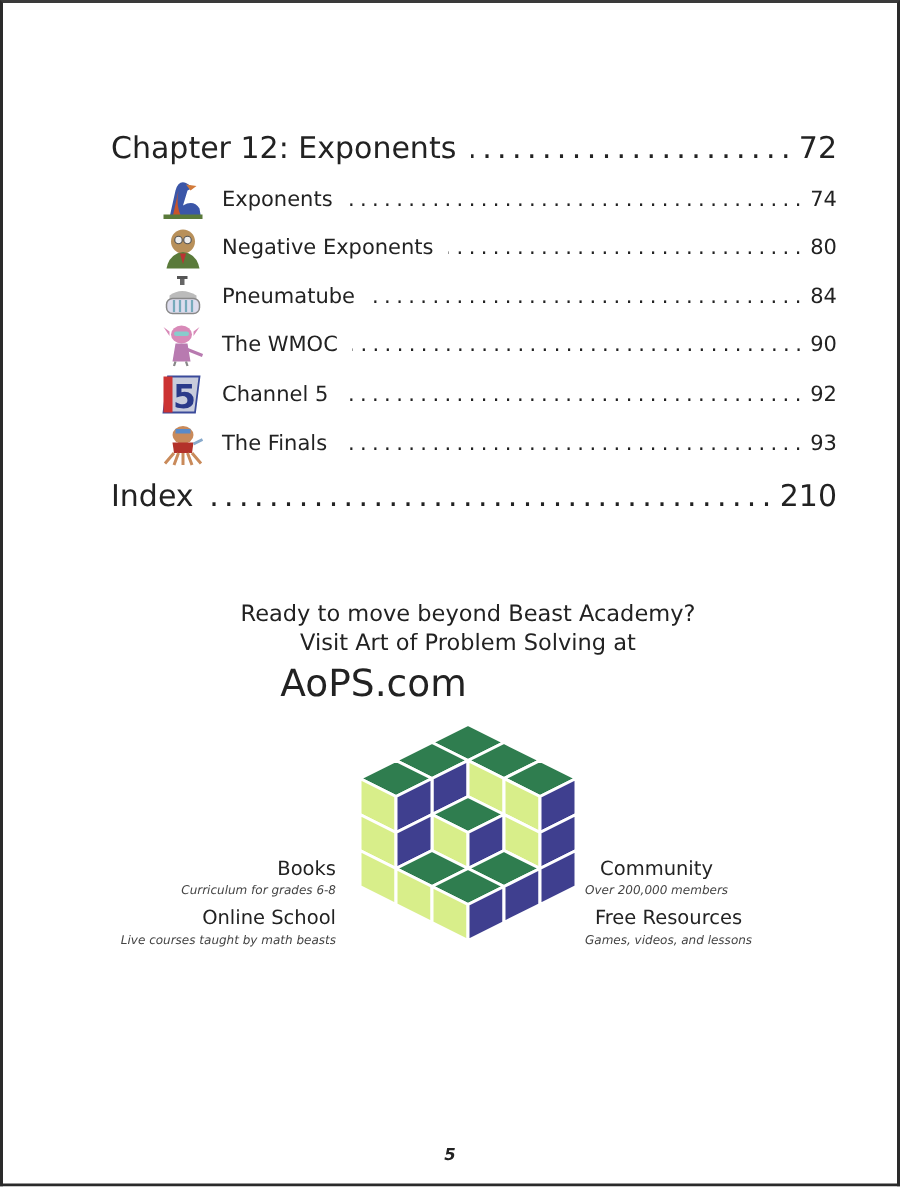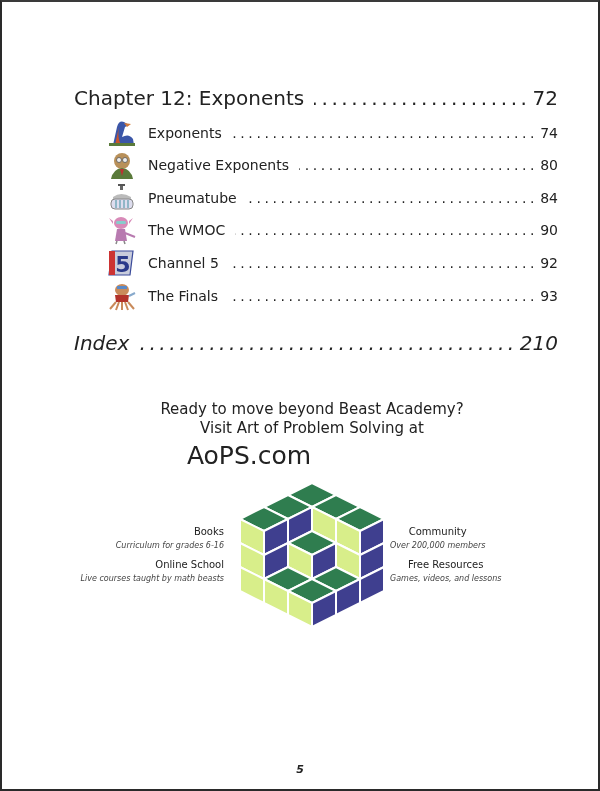--- a/index.html
+++ b/index.html
@@ -1,31 +1,31 @@
 <!DOCTYPE html>
 <html><head>
 <meta charset="utf-8">
 <style>
   html, body { margin:0; padding:0; }
   body { width:600px; height:791px; background:#fff; position:relative; overflow:hidden;
          font-family:"DejaVu Sans", sans-serif; color:#222; }
   .page-border { position:absolute; left:0; top:0; width:596px; height:787px; border:2px solid #2a2a2a; border-top-color:#3a3a3a; pointer-events:none; }
   .toc-row { position:absolute; display:flex; align-items:baseline; }
   .chapter { left:74px; width:484px; top:86px; font-size:20px;justify-content:flex-end; }
-  .index { left:74px; width:484px; top:331px; font-size:20px;font-style:italic; }
+  .index { left:74px; width:484px; top:318px; font-size:20px; }
   .sub { left:148px; width:410px; font-size:14px;align-items:center; }
   .toc-label { white-space:nowrap; padding-right:10px; }
   .toc-dots { flex:1; overflow:hidden; white-space:nowrap; letter-spacing:3.6px; text-align:right; direction:rtl; }
   .toc-page { white-space:nowrap; padding-left:2px; }
   .icon { position:absolute; left:107px; width:30px; height:30px; }
   .promo { position:absolute; left:0; width:600px; text-align:center; font-size:15px; line-height:19px; top:400px;margin-left:12px; }
   .aops { position:absolute; left:0; width:498px; text-align:center; top:441px; font-size:25px; }
   .feat-l { position:absolute; right:376px; text-align:right; }
   .feat-r { position:absolute; left:390px; text-align:center; }
-  .feat-title { font-size:10px; line-height:16px; }
+  .feat-title { font-size:13px; line-height:16px;margin-top:48px; }
   .feat-sub { font-size:8px; font-style:italic; color:#444; line-height:11px; }
   .cube { position:absolute; left:236px; top:482px; }
   .pagenum { position:absolute; left:0; width:600px; top:763px; text-align:center; font-size:11px; font-style:italic; font-weight:bold; }
 </style>
 </head>
 <body>
 
 <div class="page-border"></div>
 
 <div class="toc-row chapter">
@@ -113,21 +113,21 @@
 </div>
 
 <div class="promo">
   <div>Ready to move beyond Beast Academy?</div>
   <div>Visit Art of Problem Solving at</div>
 </div>
 <div class="aops">AoPS.com</div>
 
 <div class="feat-l" style="top:524px">
   <div class="feat-title">Books</div>
-  <div class="feat-sub">Curriculum for grades 6-16</div>
+  <div class="feat-sub">Curriculum for grades 6-8</div>
 </div>
 <div class="feat-l" style="top:557px">
   <div class="feat-title">Online School</div>
   <div class="feat-sub">Live courses taught by math beasts</div>
 </div>
 <div class="feat-r" style="top:524px">
   <div class="feat-title">Community</div>
   <div class="feat-sub">Over 200,000 members</div>
 </div>
 <div class="feat-r" style="top:557px">

